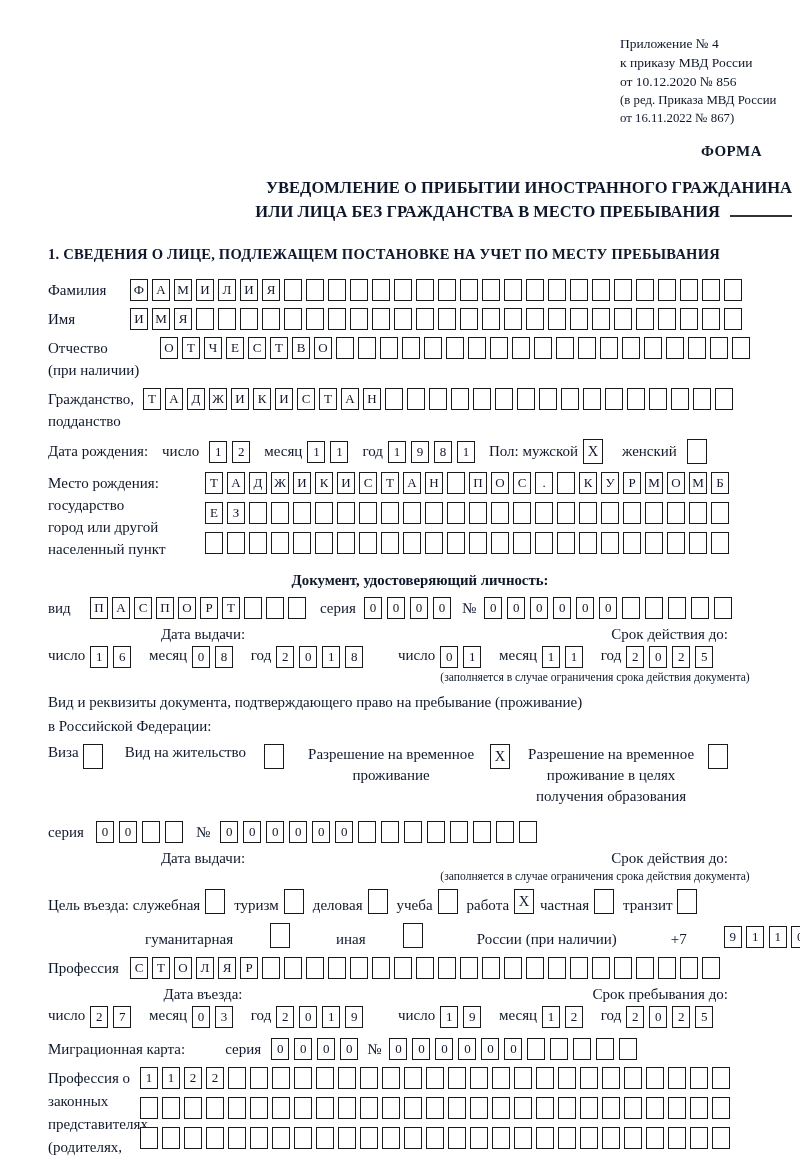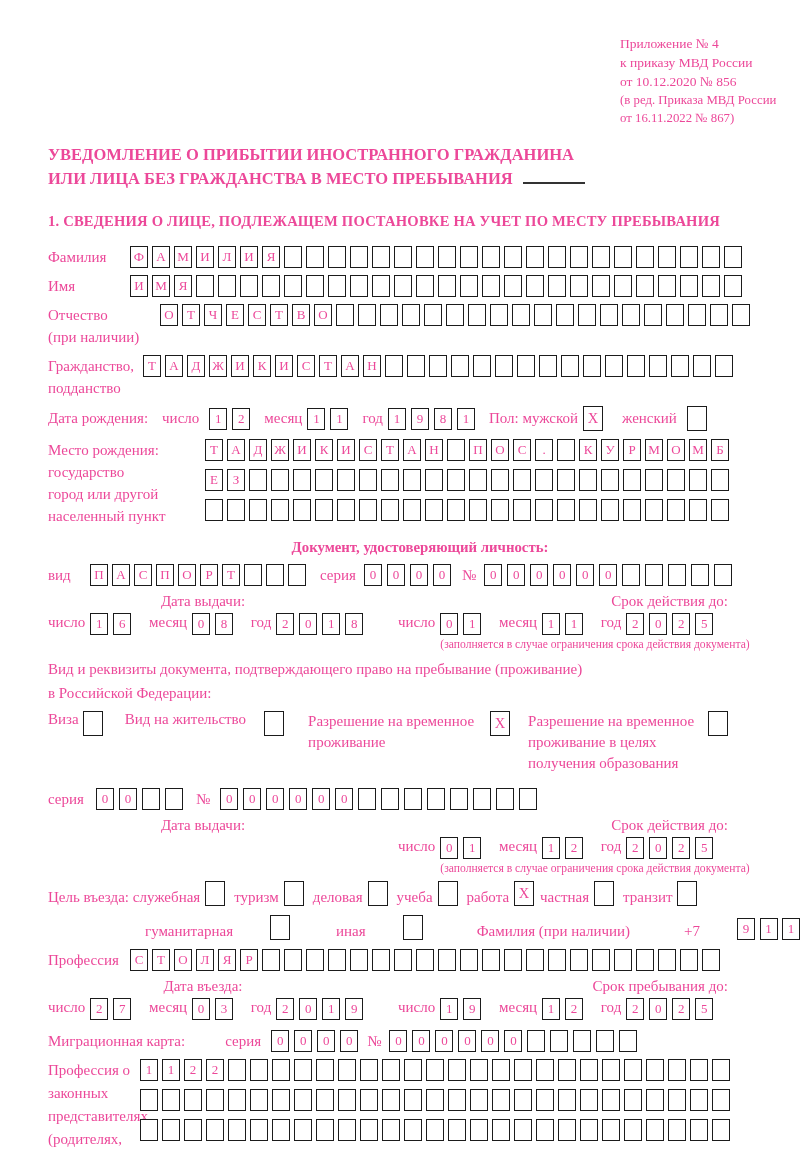--- a/index.html
+++ b/index.html
@@ -1,26 +1,26 @@
 <!DOCTYPE html>
 <html><head>
 <meta charset="utf-8">
 <style>
   html,body { margin:0; padding:0; background:#ffffff; }
   .page {
     width:800px; height:1163px; box-sizing:border-box; position:relative;
-    background:#ffffff; color:#ec4899;
+    background:#ffffff; color:#0f172a;
     font-family:"Liberation Serif","DejaVu Serif",serif;
     font-size:15px; padding:34px 8px 0 48px; overflow:hidden;
   }
   .hdr { margin-left:572px; width:220px; font-size:13.5px; line-height:19px; }
   .hdr .sub { font-size:12.8px; line-height:18px; }
   .hdr .sub:first-of-type { margin-top:3px; }
   .forma { text-align:right; padding-right:30px; font-weight:bold; font-size:15px; margin-top:16px; letter-spacing:.5px; }
-  .title { text-align:left; font-weight:bold; font-size:16.5px; line-height:24px; margin-top:16px; }
+  .title { text-align:right; font-weight:bold; font-size:16.5px; line-height:24px; margin-top:16px; }
   .t-underline { display:inline-block; width:62px; border-bottom:2px solid #333; margin-left:10px; vertical-align:baseline; }
   .sec-h { font-weight:bold; font-size:14.6px; margin-top:22px; margin-bottom:16px; letter-spacing:.2px; }
 
   .row { display:flex; align-items:flex-start; margin-bottom:7px; }
   .lbl { flex:none; line-height:22px; }
   .w82 { width:82px; } .w95 { width:95px; } .w112 { width:112px; } .w157 { width:157px; } .w92 { width:92px; } .w42 { width:42px; }
   .cells { white-space:nowrap; display:inline-block; }
   .cell {
     display:inline-block; width:16px; height:20px; border:1.5px solid #1b1b1b;
     margin-right:4px; text-align:center; font-size:13px; line-height:20px;
@@ -37,40 +37,41 @@
   .two-col { display:flex; margin-bottom:4px; }
   .col-l { width:350px; flex:none; }
   .col-r { flex:1; }
   .dg-title { text-align:center; width:310px; margin-bottom:3px; }
   .col-r .dg-title { width:330px;text-align:right; }
   .note { font-size:11.6px; text-align:center; margin-top:3px; }
 
   .intro { line-height:24px; }
   .res-row { display:flex; align-items:flex-start; margin-top:6px; margin-bottom:14px; }
   .res-row .cb { margin:0 14px 0 9px; }
-  .cblock { line-height:21px; }
+  .cblock { text-align:center; line-height:21px; }
   .p-row { display:flex; align-items:flex-end; margin-bottom:9px; flex-wrap:nowrap; }
   .p-row .p-t { margin-right:5px; white-space:nowrap; }
   .p-row .cb { margin-right:9px; }
   .phone-cells .cell { margin-right:4.5px; }
   .mt10 { margin-top:10px; }
 </style>
 </head>
 <body>
 
 <div class="page">
 
   <div class="hdr">
     <div>Приложение № 4</div>
     <div>к приказу МВД России</div>
     <div>от 10.12.2020 № 856</div>
     <div class="sub">(в ред. Приказа МВД России</div>
     <div class="sub">от 16.11.2022 № 867)</div>
   </div>
 
+  <div class="forma">ФОРМА</div>
 
   <div class="title">
     <div>УВЕДОМЛЕНИЕ О ПРИБЫТИИ ИНОСТРАННОГО ГРАЖДАНИНА</div>
     <div><span>ИЛИ ЛИЦА БЕЗ ГРАЖДАНСТВА В МЕСТО ПРЕБЫВАНИЯ</span><span class="t-underline"></span></div>
   </div>
 
   <div class="sec-h">1. СВЕДЕНИЯ О ЛИЦЕ, ПОДЛЕЖАЩЕМ ПОСТАНОВКЕ НА УЧЕТ ПО МЕСТУ ПРЕБЫВАНИЯ</div>
 
   <div class="row">
     <div class="lbl w82">Фамилия</div>
@@ -186,25 +187,20 @@
     <span style="margin-right:10px;">№</span>
     <span class="cells"><span class="cell">0</span><span class="cell">0</span><span class="cell">0</span><span class="cell">0</span><span class="cell">0</span><span class="cell">0</span><span class="cell"></span><span class="cell"></span><span class="cell"></span><span class="cell"></span><span class="cell"></span><span class="cell"></span><span class="cell"></span><span class="cell"></span></span>
   </div>
 
   <div class="two-col" style="margin-top:4px;">
     <div class="col-l">
       <div class="dg-title">Дата выдачи:</div>
     </div>
     <div class="col-r">
       <div class="dg-title">Срок действия до:</div>
-      <div class="dg">
-        <span class="t">число</span><span class="cells"><span class="cell">0</span><span class="cell">1</span></span>
-        <span class="t">месяц</span><span class="cells"><span class="cell">1</span><span class="cell">2</span></span>
-        <span class="t">год</span><span class="cells"><span class="cell">2</span><span class="cell">0</span><span class="cell">2</span><span class="cell">5</span></span>
-      </div>
       <div class="note">(заполняется в случае ограничения срока действия документа)</div>
     </div>
   </div>
 
   <div class="p-row" style="margin-top:6px;">
     <span class="p-t">Цель въезда: служебная</span>
     <span class="cells cb"><span class="cell"></span></span>
     <span class="p-t">туризм</span>
     <span class="cells cb"><span class="cell"></span></span>
     <span class="p-t">деловая</span>
@@ -217,21 +213,21 @@
     <span class="cells cb"><span class="cell"></span></span>
     <span class="p-t">транзит</span>
     <span class="cells cb"><span class="cell"></span></span>
   </div>
 
   <div class="p-row" style="margin-left:97px;gap:32px;">
     <span class="p-t">гуманитарная</span>
     <span class="cells cb" style="margin-right:14px;"><span class="cell"></span></span>
     <span class="p-t">иная</span>
     <span class="cells cb" style="margin-right:22px;"><span class="cell"></span></span>
-    <span class="p-t" style="margin-right:22px;">Фамилия (при наличии)</span>
+    <span class="p-t" style="margin-right:22px;">России (при наличии)</span>
     <span class="p-t">+7</span>
     <span class="cells phone-cells"><span class="cell">9</span><span class="cell">1</span><span class="cell">1</span><span class="cell">0</span><span class="cell">0</span><span class="cell">0</span><span class="cell">0</span><span class="cell">0</span><span class="cell">0</span><span class="cell"></span></span>
   </div>
 
   <div class="row">
     <div class="lbl w82">Профессия</div>
     <span class="cells"><span class="cell">С</span><span class="cell">Т</span><span class="cell">О</span><span class="cell">Л</span><span class="cell">Я</span><span class="cell">Р</span><span class="cell"></span><span class="cell"></span><span class="cell"></span><span class="cell"></span><span class="cell"></span><span class="cell"></span><span class="cell"></span><span class="cell"></span><span class="cell"></span><span class="cell"></span><span class="cell"></span><span class="cell"></span><span class="cell"></span><span class="cell"></span><span class="cell"></span><span class="cell"></span><span class="cell"></span><span class="cell"></span><span class="cell"></span><span class="cell"></span><span class="cell"></span></span>
   </div>
 
   <div class="two-col" style="margin-top:4px;">

